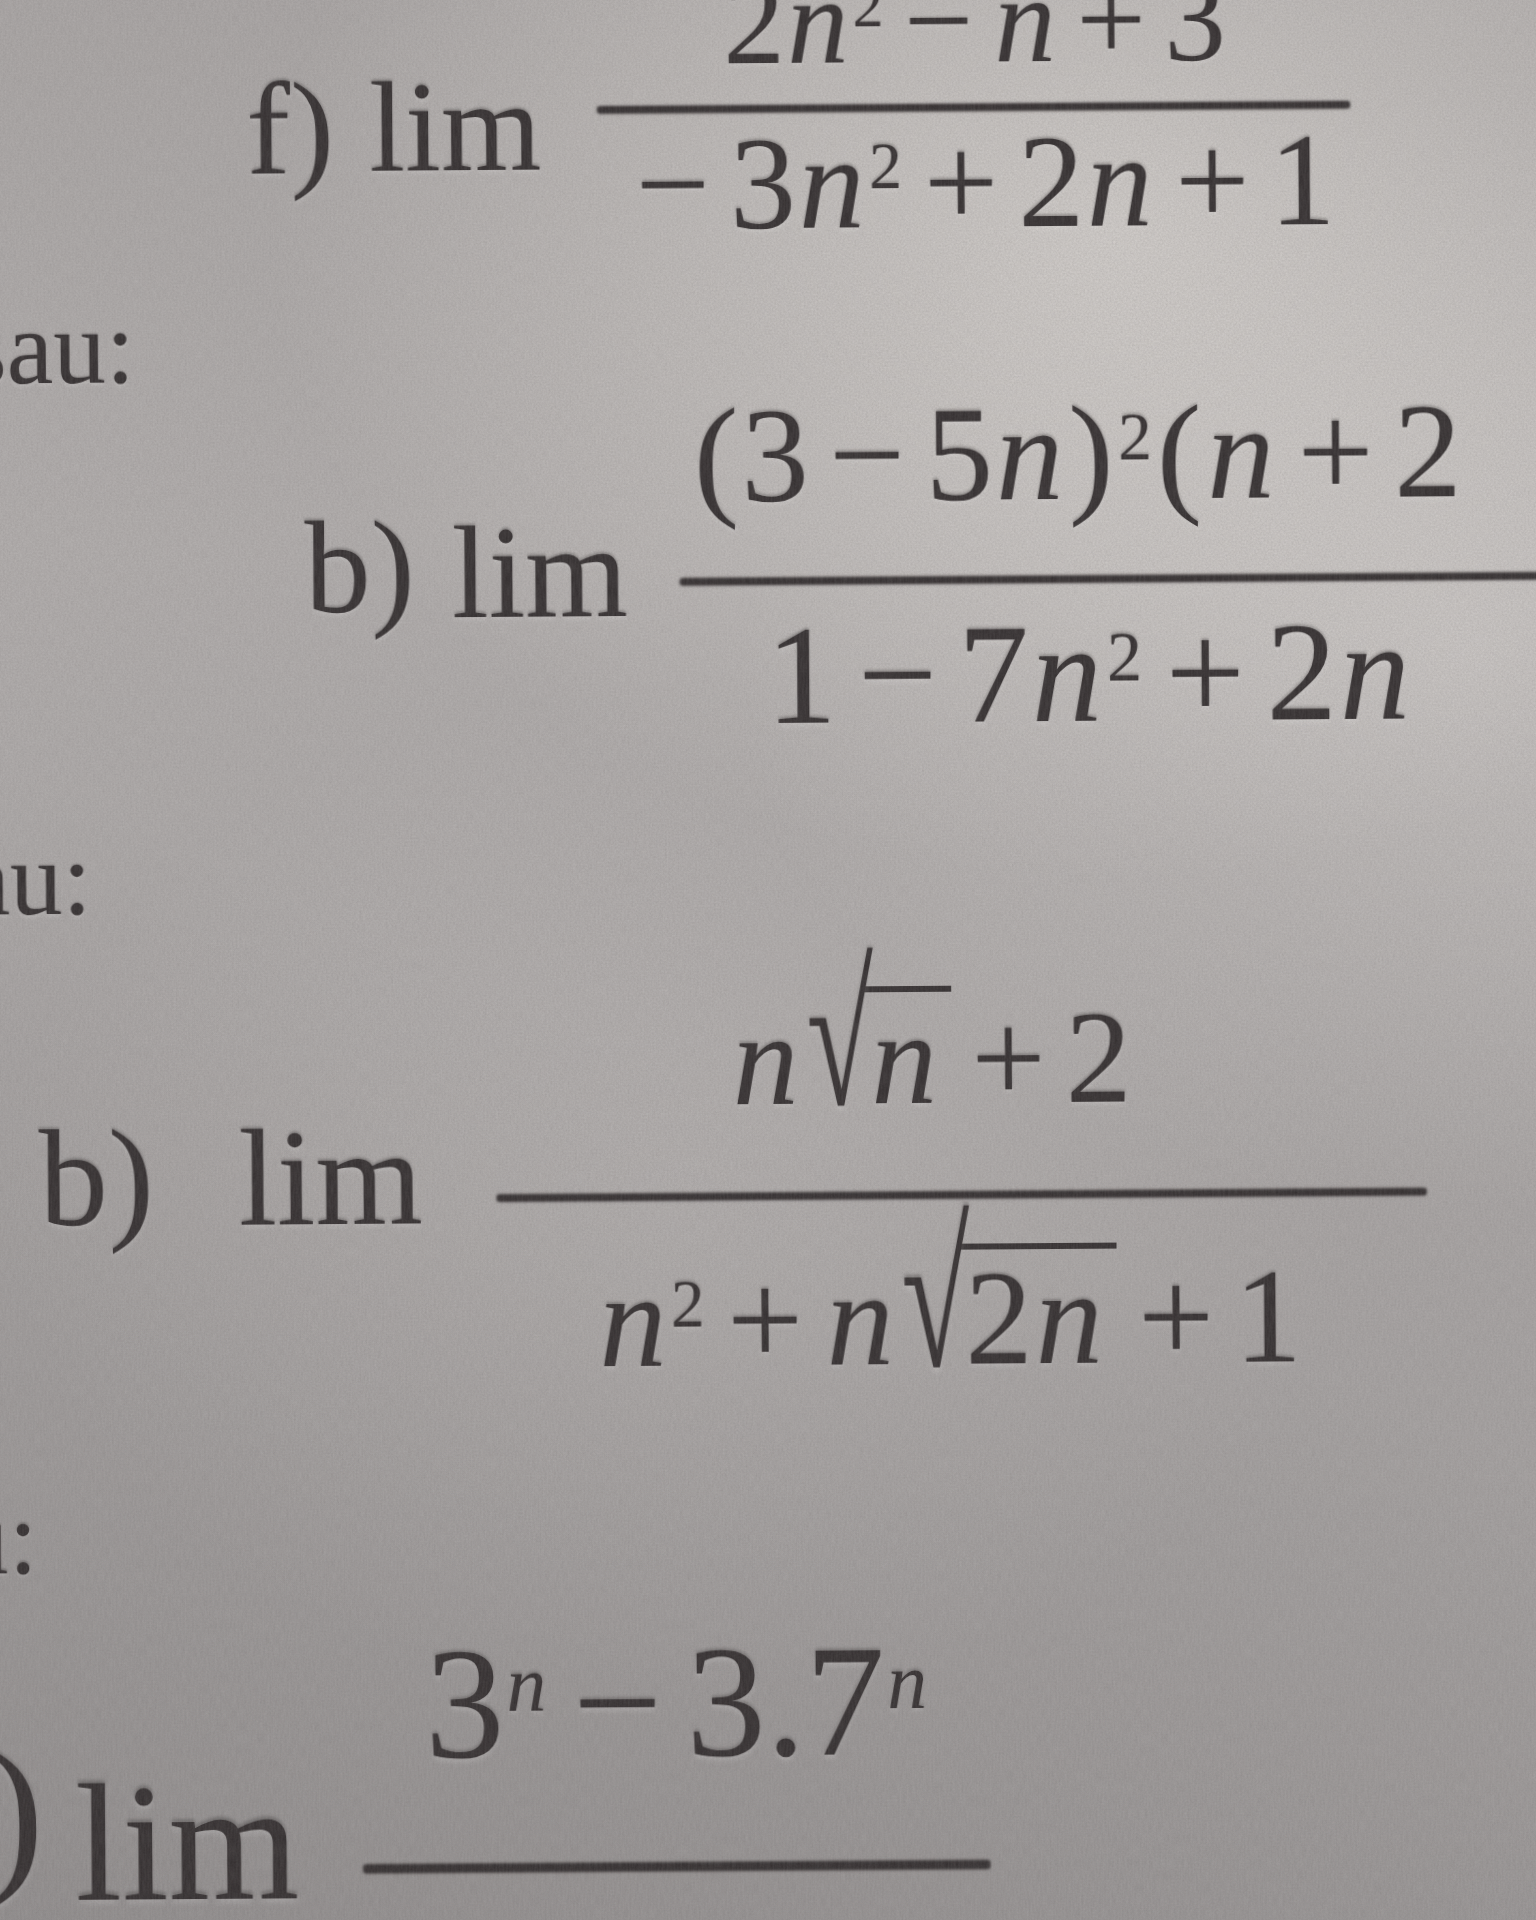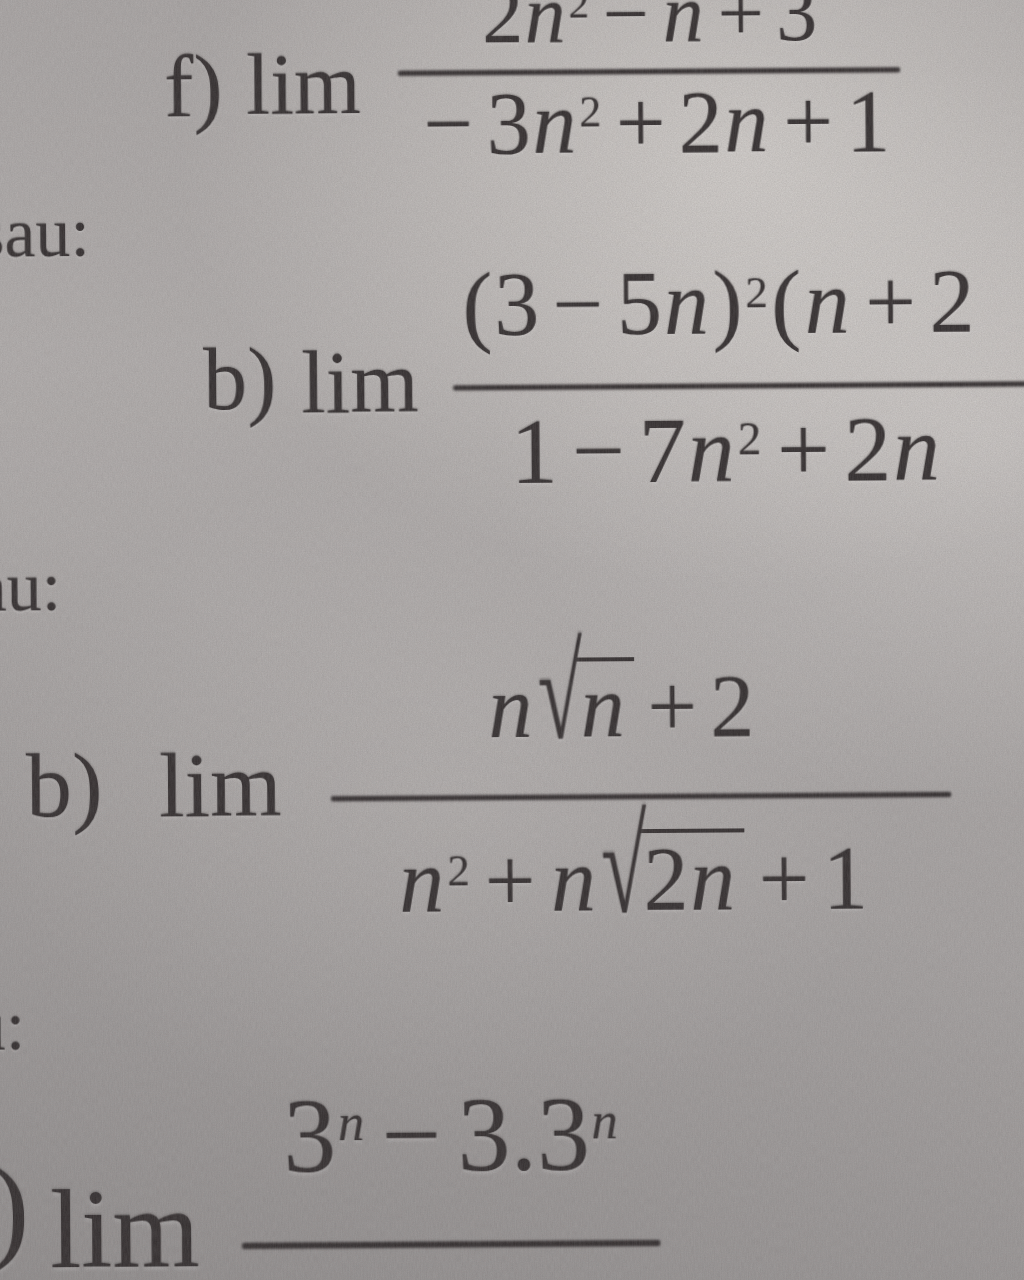--- a/index.html
+++ b/index.html
@@ -101,21 +101,21 @@
     <span class="ink" id="p3-label">b)</span>
     <span class="ink" id="p3-lim">lim</span>
     <div class="ink center" id="p3-num"><span class="tk v">n</span><span class="rad"><span class="rsign">√</span><span class="rbody"><span class="tk v">n</span></span></span><span class="tk o">+</span><span class="tk n">2</span></div>
     <div class="fbar" id="p3-bar"></div>
     <div class="ink center" id="p3-den"><span class="tk v">n</span><span class="tk s">2</span><span class="tk o">+</span><span class="tk v">n</span><span class="rad"><span class="rsign">√</span><span class="rbody"><span class="tk n">2</span><span class="tk v">n</span></span></span><span class="tk o">+</span><span class="tk n">1</span></div>
 
     <span class="ink" id="side3">u:</span>
 
     <span class="ink" id="p4-paren">)</span>
     <span class="ink" id="p4-lim">lim</span>
-    <div class="ink center" id="p4-num"><span class="tk n">3</span><span class="tk sn">n</span><span class="tk o">−</span><span class="tk n">3.3</span><span class="tk sn">n</span></div>
+    <div class="ink center" id="p4-num"><span class="tk n">3</span><span class="tk sn">n</span><span class="tk o">−</span><span class="tk n">3.7</span><span class="tk sn">n</span></div>
     <div class="fbar" id="p4-bar"></div>
 
   </div>
 
   <svg class="noise" width="1024" height="1280" xmlns="http://www.w3.org/2000/svg">
     <defs>
       <filter id="grain" x="0" y="0" width="100%" height="100%">
         <feTurbulence type="fractalNoise" baseFrequency="0.8" numOctaves="2" seed="7" stitchTiles="stitch"></feTurbulence>
         <feColorMatrix type="matrix" values="0 0 0 0 0.12  0 0 0 0 0.11  0 0 0 0 0.11  0.45 0 0 0 0"></feColorMatrix>
       </filter>

